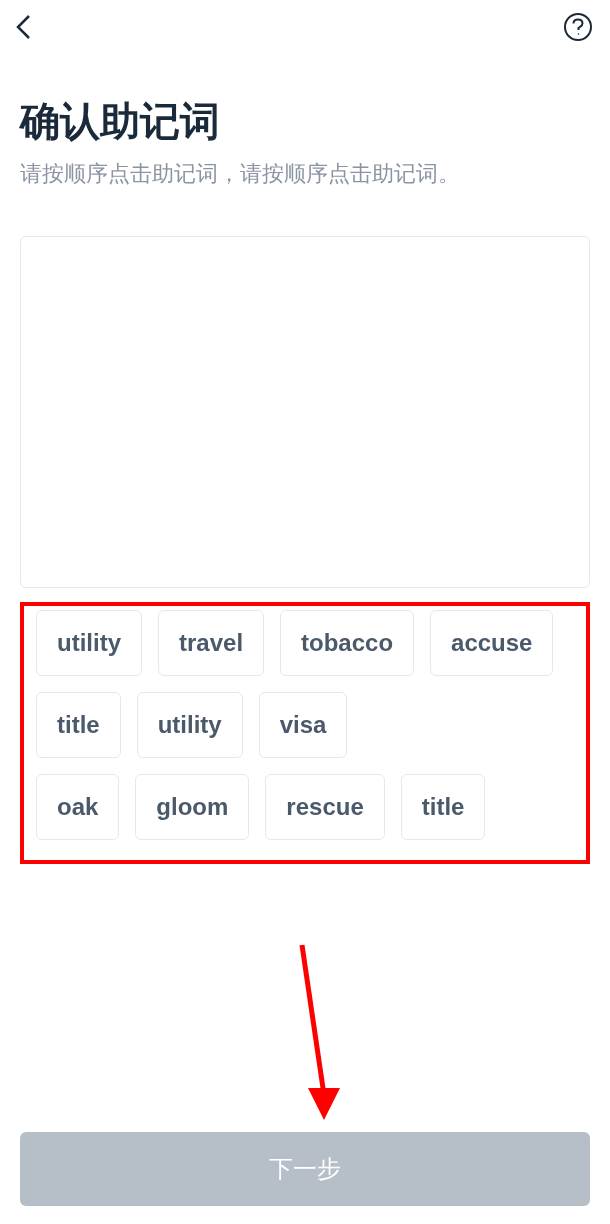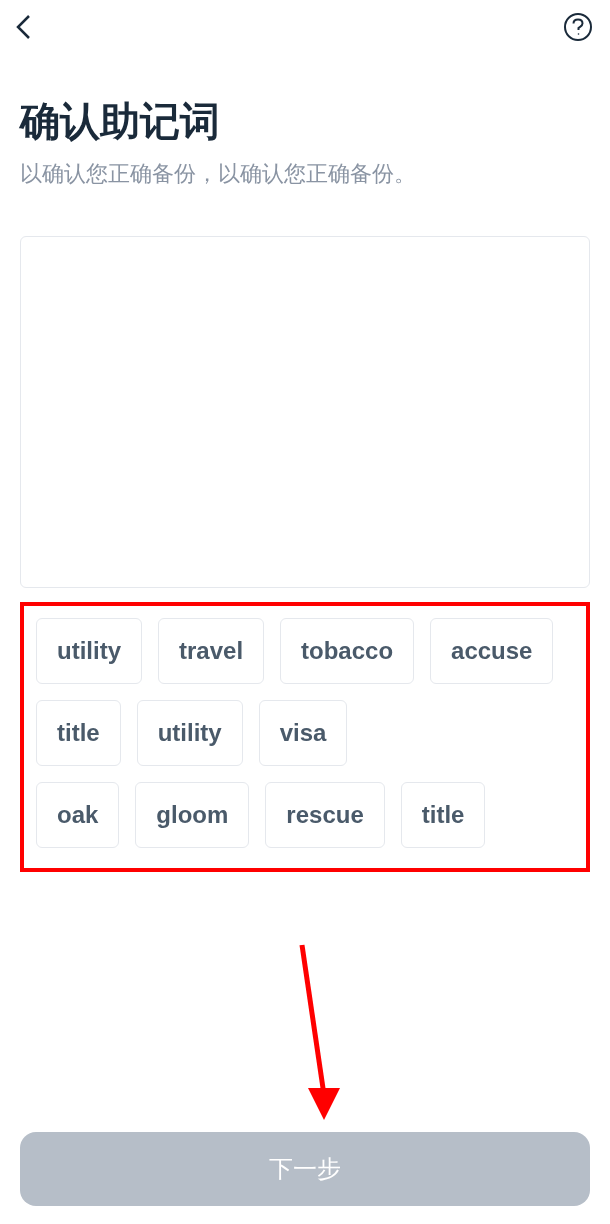--- a/index.html
+++ b/index.html
@@ -66,21 +66,21 @@
     .selected-area {
       margin: 46px 20px 0 20px;
       height: 352px;
       border: 1px solid #e5e8ed;
       border-radius: 6px;
       background: #ffffff;
     }
     .word-container {
       margin: 14px 20px 0 20px;
       border: 4px solid #ff0000;
-      padding: 12px 12px 4px 12px;
+      padding: 4px 12px 4px 12px;
     }
     .word-row {
       display: flex;
       gap: 16px;
       margin-bottom: 16px;
     }
     .word-chip {
       border: 1px solid #e5e8ed;
       border-radius: 6px;
       padding: 18px 20px;
@@ -97,21 +97,21 @@
       top: 940px;
       pointer-events: none;
     }
     .next-button {
       position: absolute;
       bottom: 18px;
       left: 20px;
       right: 20px;
       height: 74px;
       background: #b6bec8;
-      border-radius: 16px;
+      border-radius: 6px;
       display: flex;
       align-items: center;
       justify-content: center;
       font-size: 24px;
       color: #ffffff;
       cursor: pointer;
       border: none;
     }
   </style>
 </head>
@@ -127,21 +127,21 @@
     <svg width="30" height="30" viewBox="0 0 30 30">
       <circle cx="15" cy="15" r="13"></circle>
       <path d="M10.5 11.5 C10.5 8.5 13 7.5 15 7.5 C17.5 7.5 19.5 9 19.5 11.5 C19.5 14 17 14.5 15.5 16 L15.5 18"></path>
       <circle cx="15.5" cy="22" r="0.8" fill="#1a2a3a" stroke="none"></circle>
     </svg>
   </div>
 </div>
 
 <div class="content">
   <h1 class="title">确认助记词</h1>
-  <p class="subtitle">以确认您正确备份，以确认您正确备份。</p>
+  <p class="subtitle">请按顺序点击助记词，请按顺序点击助记词。</p>
 </div>
 
 <div class="selected-area"></div>
 
 <div class="word-container">
   <div class="word-row">
     <div class="word-chip">utility</div>
     <div class="word-chip">travel</div>
     <div class="word-chip">tobacco</div>
     <div class="word-chip">accuse</div>

